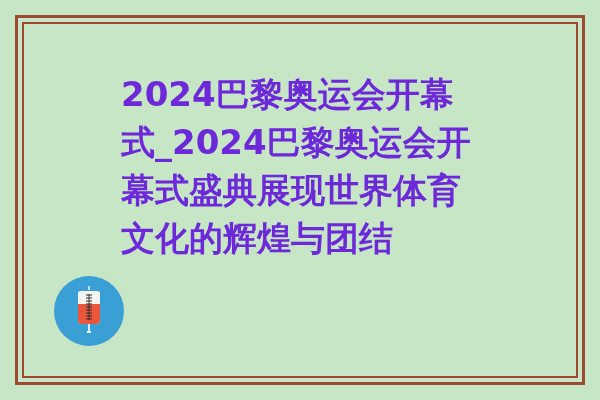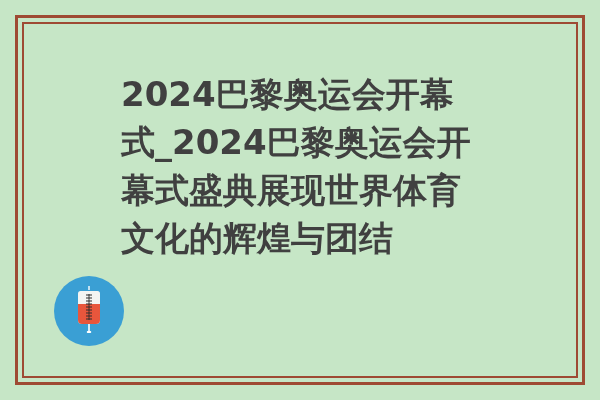--- a/index.html
+++ b/index.html
@@ -45,21 +45,21 @@
     box-sizing: border-box;
     pointer-events: none;
   }
 
   
   #headline {
     position: absolute;
     left: 121px;
     top: 70px;
     width: 360px;
-    color: #404040;
+    color: #6d28d9;
     font-size: 34px;
     line-height: 48px;
     font-weight: bold;
     letter-spacing: 0px;
     word-break: break-all;
     font-family: "DejaVu Sans", "Liberation Sans", sans-serif;
   }
 
   
   #badge {

